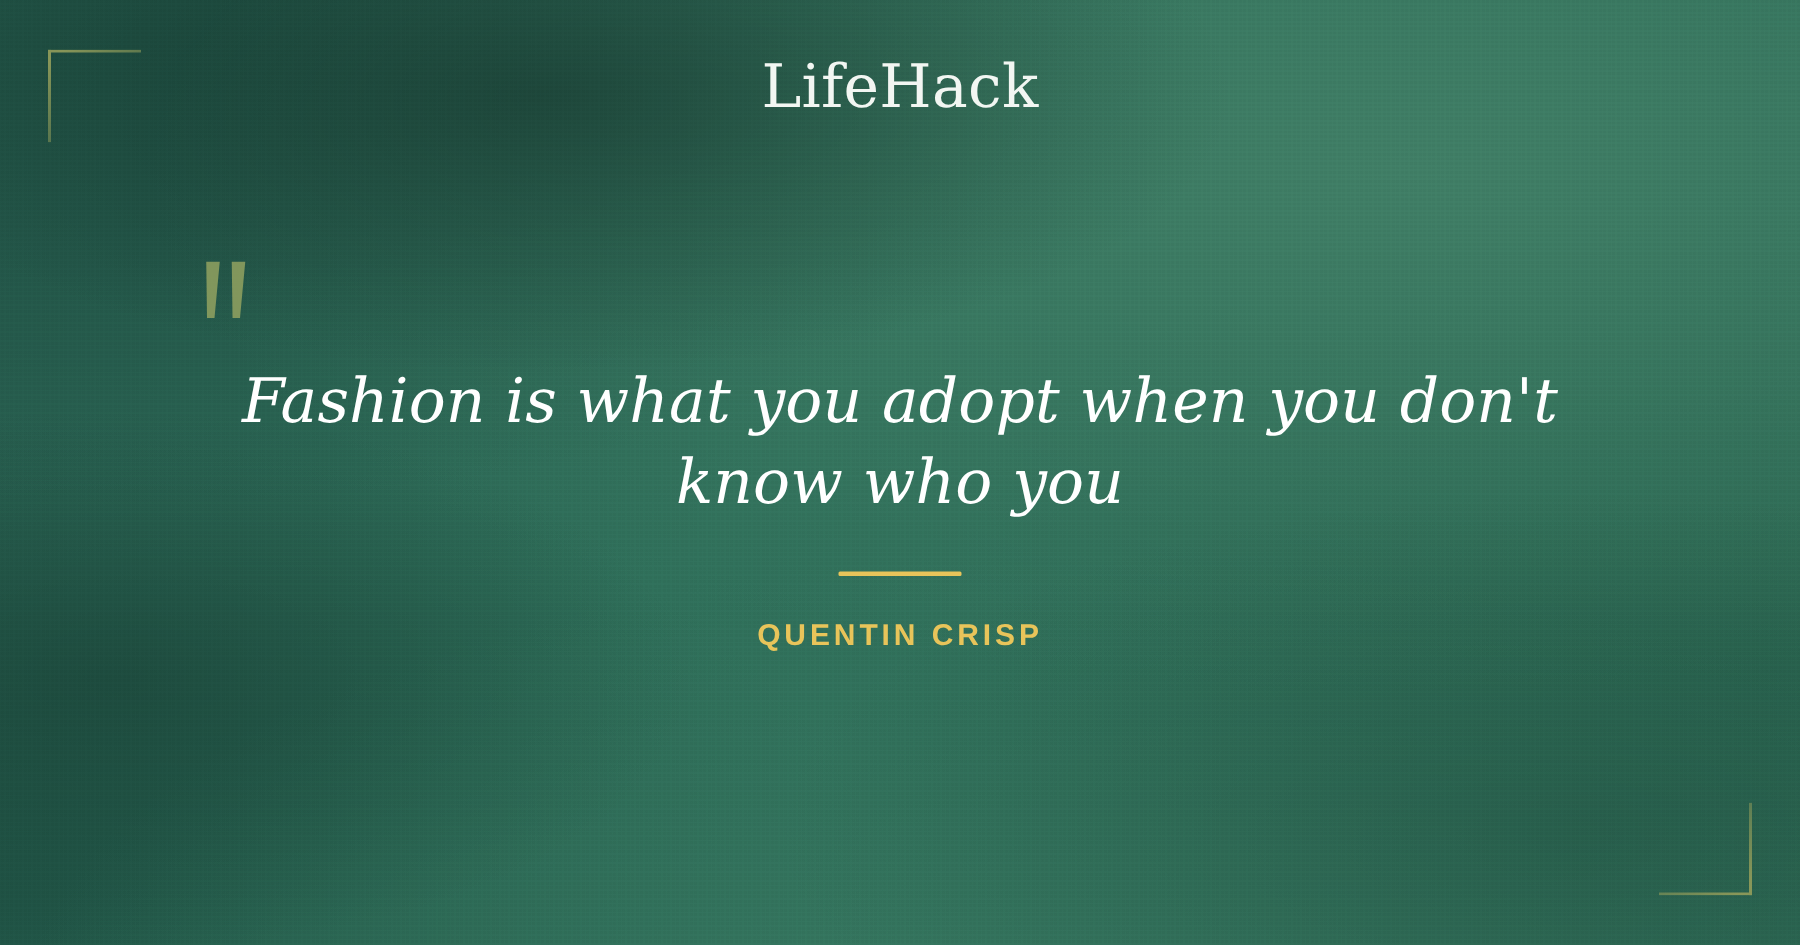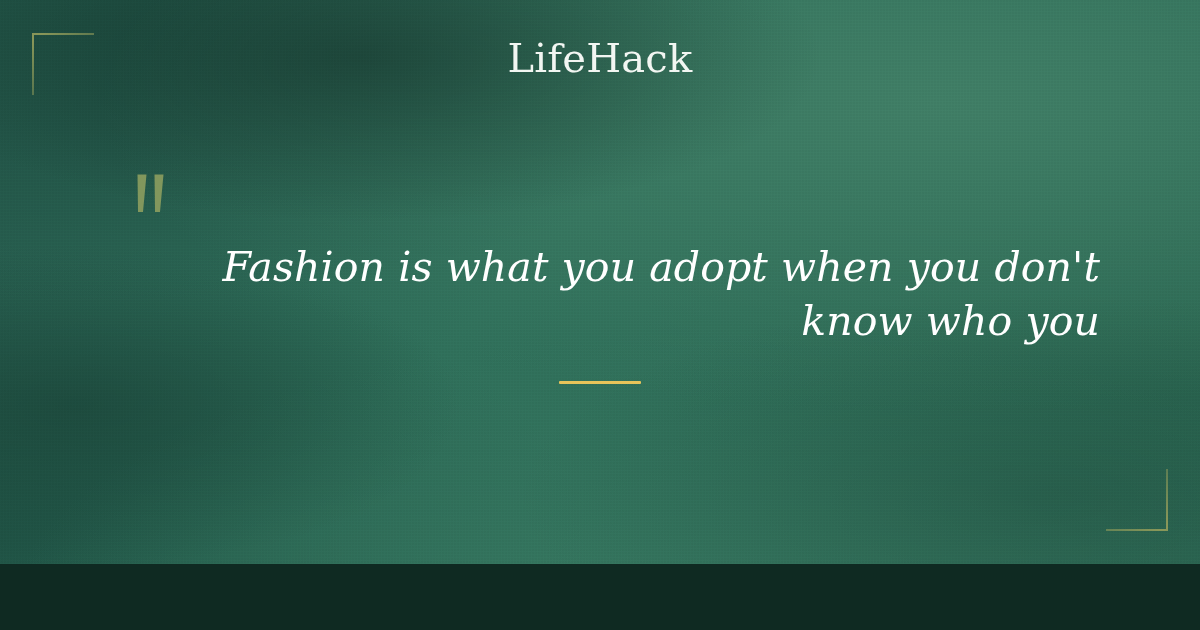--- a/index.html
+++ b/index.html
@@ -4,21 +4,21 @@
 <style>
   html, body {
     margin: 0;
     padding: 0;
     background: #0f2a22;
   }
 
   #quote-card {
     position: relative;
     width: 1200px;
-    height: 564px;
+    height: 630px;
     overflow: hidden;
     background-color: #7f1d1d;
     font-family: "Liberation Sans", sans-serif;
     text-decoration: underline;
   }
 
   
   .bg-layer {
     position: absolute;
     inset: 0;
@@ -97,21 +97,21 @@
     height: 50px;
   }
   .quote-mark svg { display: block; }
 
   
   .quote-block {
     position: absolute;
     left: 100px;
     right: 100px;
     top: 240px;
-    text-align: right;
+    text-align: center;
   }
   .quote-text {
     font-family: "DejaVu Serif", "Liberation Serif", serif;
     font-style: italic;
     font-size: 41px;
     line-height: 1.32;
     color: #ffffff;
     margin: 0;
     letter-spacing: 0.1px;
   }
@@ -169,14 +169,15 @@
   </div>
 
   <div class="quote-block">
     <p class="quote-text">Fashion is what you adopt when you don't know who you</p>
   </div>
 
   <div class="divider-wrap">
     <div class="divider"></div>
   </div>
 
+  <div class="author">QUENTIN CRISP</div>
 
 </div>
 
 </body></html>

